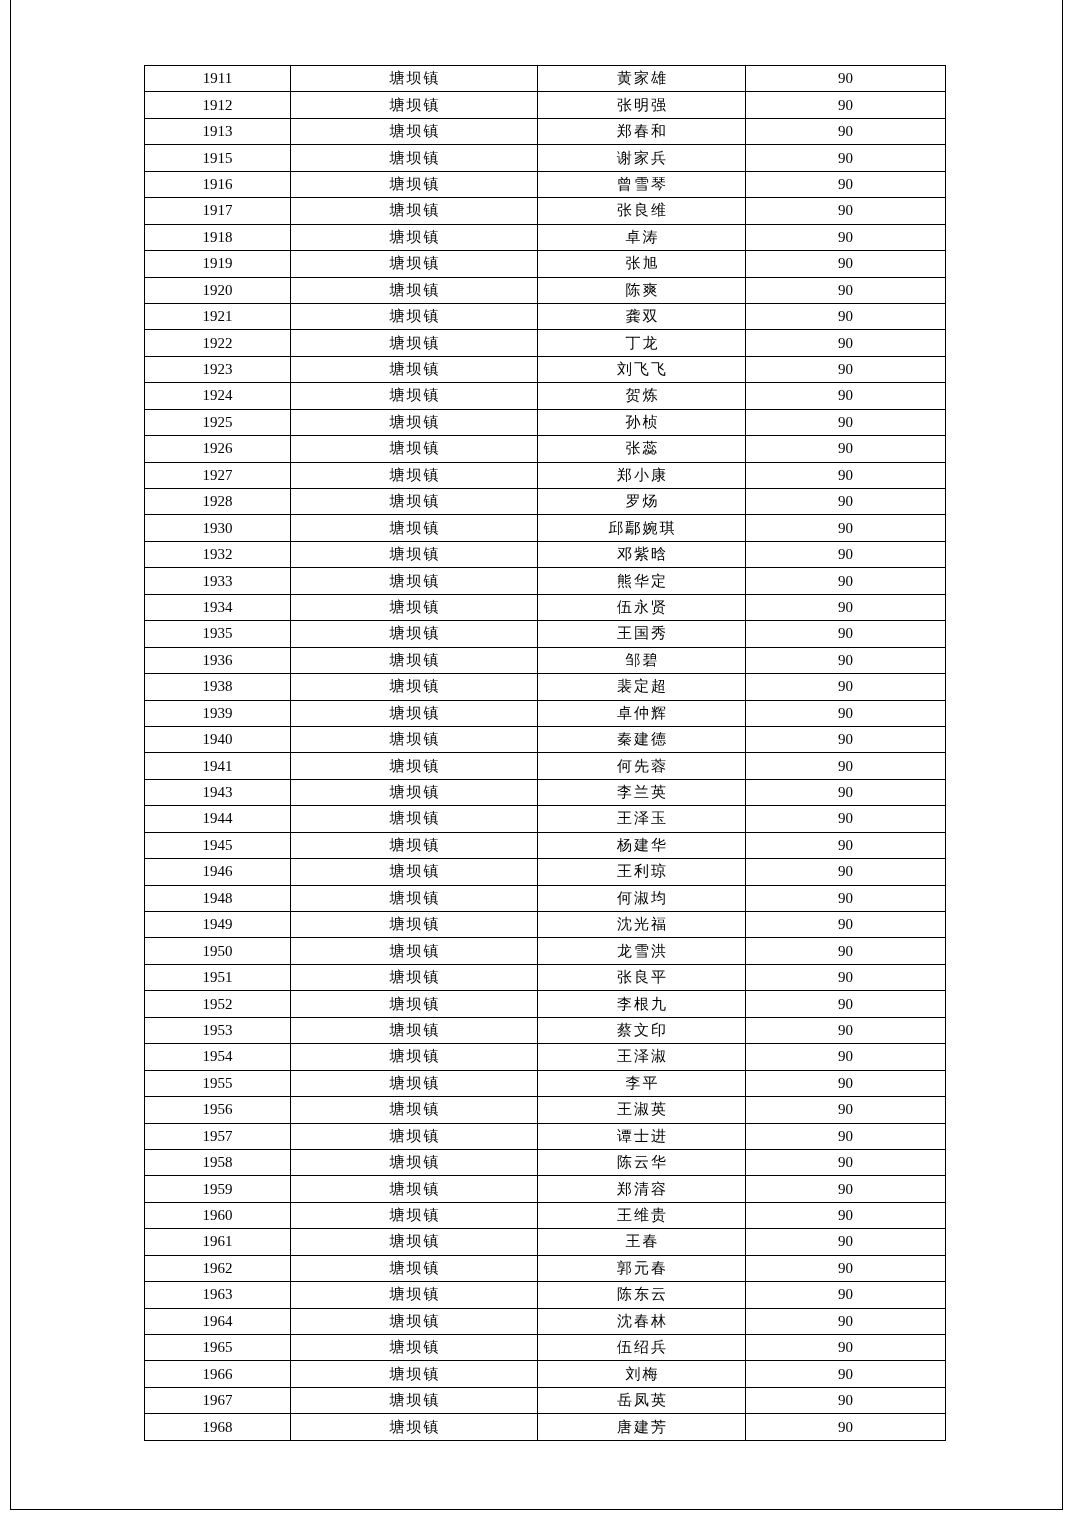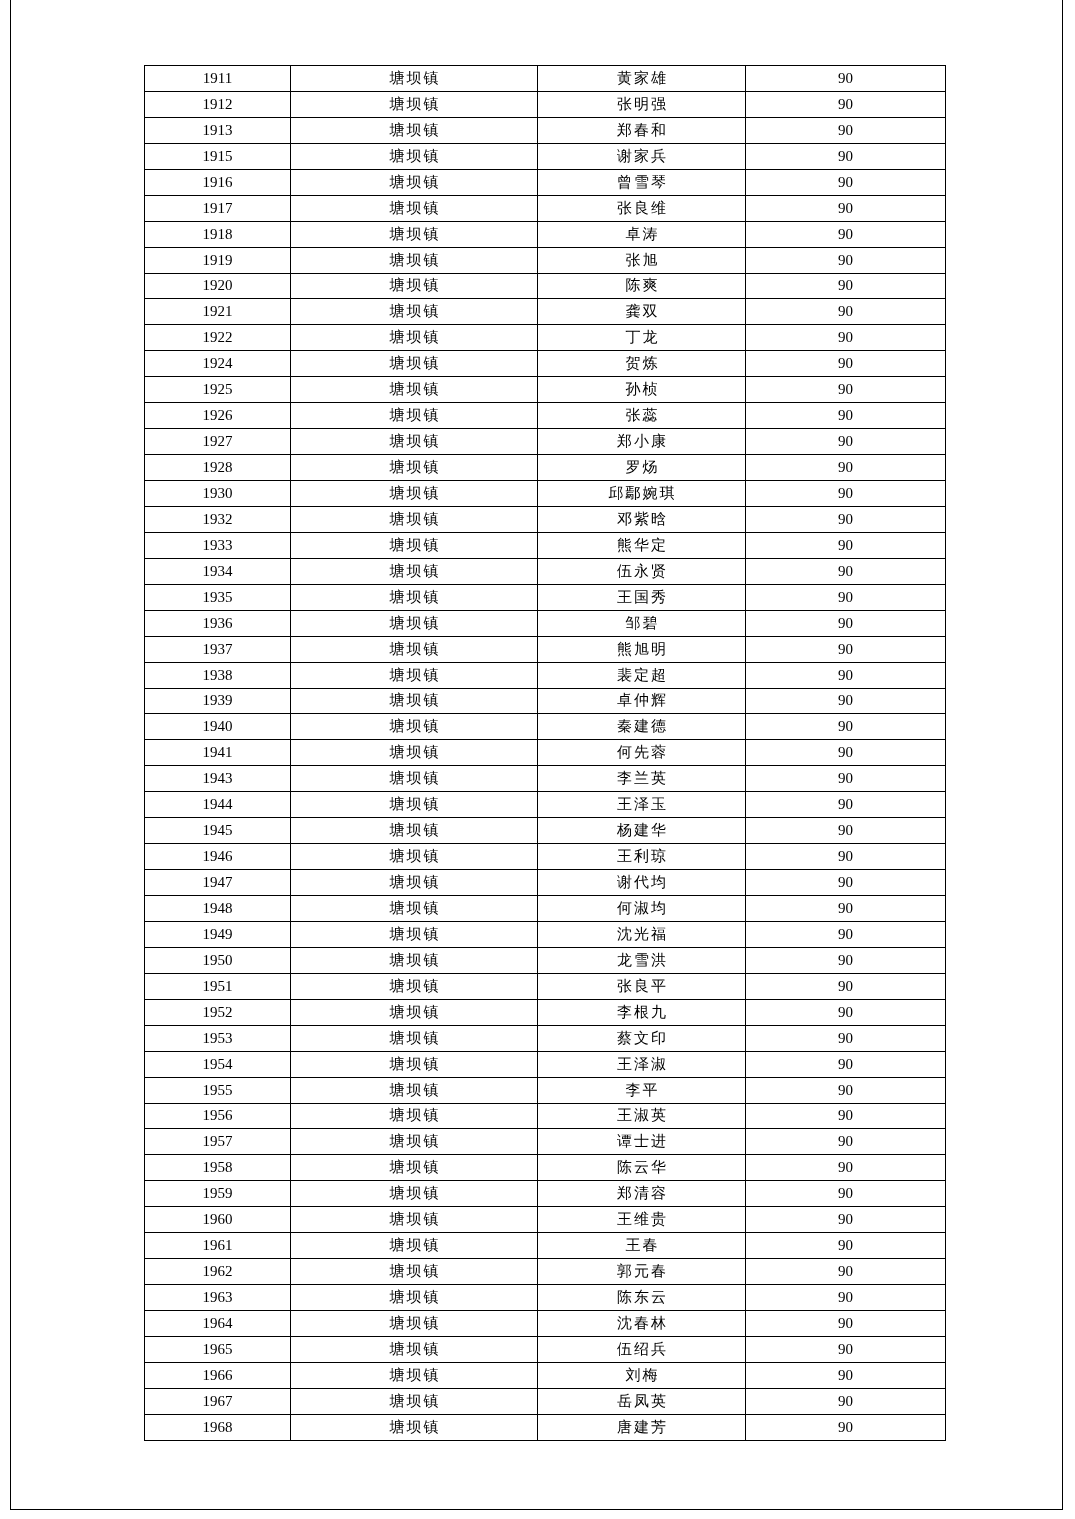--- a/index.html
+++ b/index.html
@@ -126,20 +126,26 @@
         <td class="cjk">龚双</td>
         <td>90</td>
       </tr>
       <tr>
         <td>1922</td>
         <td class="cjk">塘坝镇</td>
         <td class="cjk">丁龙</td>
         <td>90</td>
       </tr>
       <tr>
+        <td>1923</td>
+        <td class="cjk">塘坝镇</td>
+        <td class="cjk">刘飞飞</td>
+        <td>90</td>
+      </tr>
+      <tr>
         <td>1924</td>
         <td class="cjk">塘坝镇</td>
         <td class="cjk">贺炼</td>
         <td>90</td>
       </tr>
       <tr>
         <td>1925</td>
         <td class="cjk">塘坝镇</td>
         <td class="cjk">孙桢</td>
         <td>90</td>
@@ -192,26 +198,20 @@
         <td class="cjk">王国秀</td>
         <td>90</td>
       </tr>
       <tr>
         <td>1936</td>
         <td class="cjk">塘坝镇</td>
         <td class="cjk">邹碧</td>
         <td>90</td>
       </tr>
       <tr>
-        <td>1937</td>
-        <td class="cjk">塘坝镇</td>
-        <td class="cjk">熊旭明</td>
-        <td>90</td>
-      </tr>
-      <tr>
         <td>1938</td>
         <td class="cjk">塘坝镇</td>
         <td class="cjk">裴定超</td>
         <td>90</td>
       </tr>
       <tr>
         <td>1939</td>
         <td class="cjk">塘坝镇</td>
         <td class="cjk">卓仲辉</td>
         <td>90</td>
@@ -243,26 +243,20 @@
       <tr>
         <td>1945</td>
         <td class="cjk">塘坝镇</td>
         <td class="cjk">杨建华</td>
         <td>90</td>
       </tr>
       <tr>
         <td>1946</td>
         <td class="cjk">塘坝镇</td>
         <td class="cjk">王利琼</td>
-        <td>90</td>
-      </tr>
-      <tr>
-        <td>1947</td>
-        <td class="cjk">塘坝镇</td>
-        <td class="cjk">谢代均</td>
         <td>90</td>
       </tr>
       <tr>
         <td>1948</td>
         <td class="cjk">塘坝镇</td>
         <td class="cjk">何淑均</td>
         <td>90</td>
       </tr>
       <tr>
         <td>1949</td>

